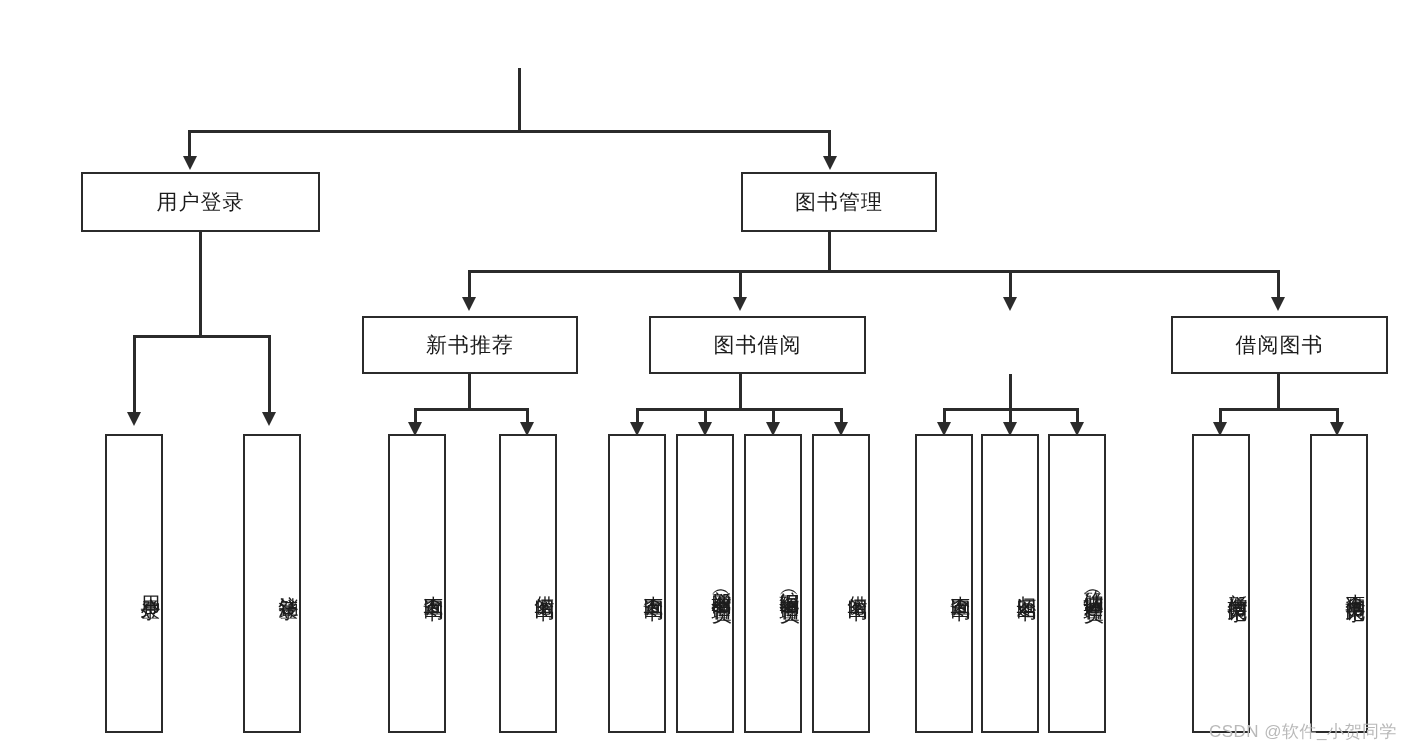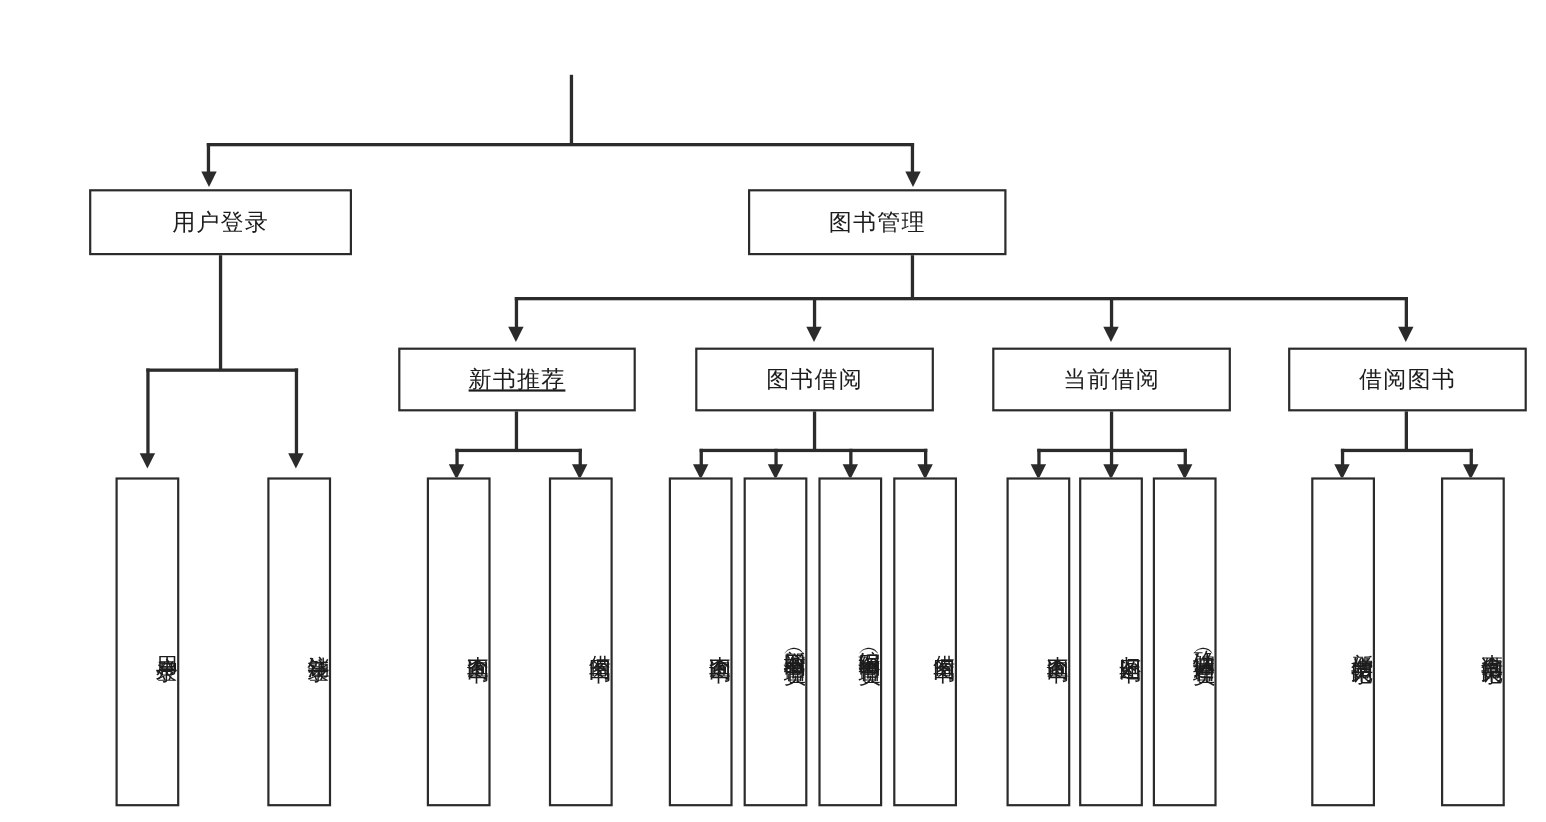--- a/index.html
+++ b/index.html
@@ -76,21 +76,21 @@
   <div class="connector" style="left:518px; top:68px; width:3px; height:62px;"></div>
 
   <div class="connector" style="left:188px; top:130px; width:643px; height:3px;"></div>
 
   <div class="connector" style="left:188px; top:130px; width:3px; height:28px;"></div>
   <div class="arrow" style="left:183px; top:156px;"></div>
   <div class="connector" style="left:828px; top:130px; width:3px; height:28px;"></div>
   <div class="arrow" style="left:823px; top:156px;"></div>
 
   <div class="node horiz" style="left:81px; top:172px; width:239px; height:60px;">用户登录</div>
-  <div class="node horiz" style="left:680px; top:172px; width:235px; height:60px;">图书管理</div>
+  <div class="node horiz" style="left:741px; top:172px; width:196px; height:60px;">图书管理</div>
 
   <div class="connector" style="left:199px; top:232px; width:3px; height:105px;"></div>
   <div class="connector" style="left:133px; top:335px; width:138px; height:3px;"></div>
   <div class="connector" style="left:133px; top:335px; width:3px; height:80px;"></div>
   <div class="arrow" style="left:127px; top:412px;"></div>
   <div class="connector" style="left:268px; top:335px; width:3px; height:80px;"></div>
   <div class="arrow" style="left:262px; top:412px;"></div>
 
   <div class="node vert" style="left:105px; top:434px; width:58px; height:299px;">用户登录</div>
   <div class="node vert" style="left:243px; top:434px; width:58px; height:299px;">注销登录</div>
@@ -100,23 +100,22 @@
 
   <div class="connector" style="left:468px; top:270px; width:3px; height:30px;"></div>
   <div class="arrow" style="left:462px; top:297px;"></div>
   <div class="connector" style="left:739px; top:270px; width:3px; height:30px;"></div>
   <div class="arrow" style="left:733px; top:297px;"></div>
   <div class="connector" style="left:1009px; top:270px; width:3px; height:30px;"></div>
   <div class="arrow" style="left:1003px; top:297px;"></div>
   <div class="connector" style="left:1277px; top:270px; width:3px; height:30px;"></div>
   <div class="arrow" style="left:1271px; top:297px;"></div>
 
-  <div class="node horiz" style="left:362px; top:316px; width:216px; height:58px;text-decoration:underline;">新书推荐</div>
-  <div class="node horiz" style="left:632px; top:316px; width:217px; height:58px;">图书借阅</div>
-  <div class="node horiz" style="left:902px; top:316px; width:217px; height:58px;">当前借阅</div>
+  <div class="node horiz" style="left:362px; top:316px; width:216px; height:58px;">新书推荐</div>
+  <div class="node horiz" style="left:649px; top:316px; width:217px; height:58px;">图书借阅</div>
   <div class="node horiz" style="left:1171px; top:316px; width:217px; height:58px;">借阅图书</div>
 
   <div class="connector" style="left:468px; top:374px; width:3px; height:36px;"></div>
   <div class="connector" style="left:414px; top:408px; width:115px; height:3px;"></div>
   <div class="connector" style="left:414px; top:408px; width:3px; height:18px;"></div>
   <div class="arrow" style="left:408px; top:422px;"></div>
   <div class="connector" style="left:526px; top:408px; width:3px; height:18px;"></div>
   <div class="arrow" style="left:520px; top:422px;"></div>
 
   <div class="node vert" style="left:388px; top:434px; width:58px; height:299px;">查询图书</div>
@@ -154,14 +153,15 @@
   <div class="connector" style="left:1277px; top:374px; width:3px; height:36px;"></div>
   <div class="connector" style="left:1219px; top:408px; width:120px; height:3px;"></div>
   <div class="connector" style="left:1219px; top:408px; width:3px; height:18px;"></div>
   <div class="arrow" style="left:1213px; top:422px;"></div>
   <div class="connector" style="left:1336px; top:408px; width:3px; height:18px;"></div>
   <div class="arrow" style="left:1330px; top:422px;"></div>
 
   <div class="node vert" style="left:1192px; top:434px; width:58px; height:299px;">新增借阅记录</div>
   <div class="node vert" style="left:1310px; top:434px; width:58px; height:299px;">查询借阅记录</div>
 
+  <div id="watermark">CSDN @软件_小贺同学</div>
 
 </div>
 
 </body></html>

